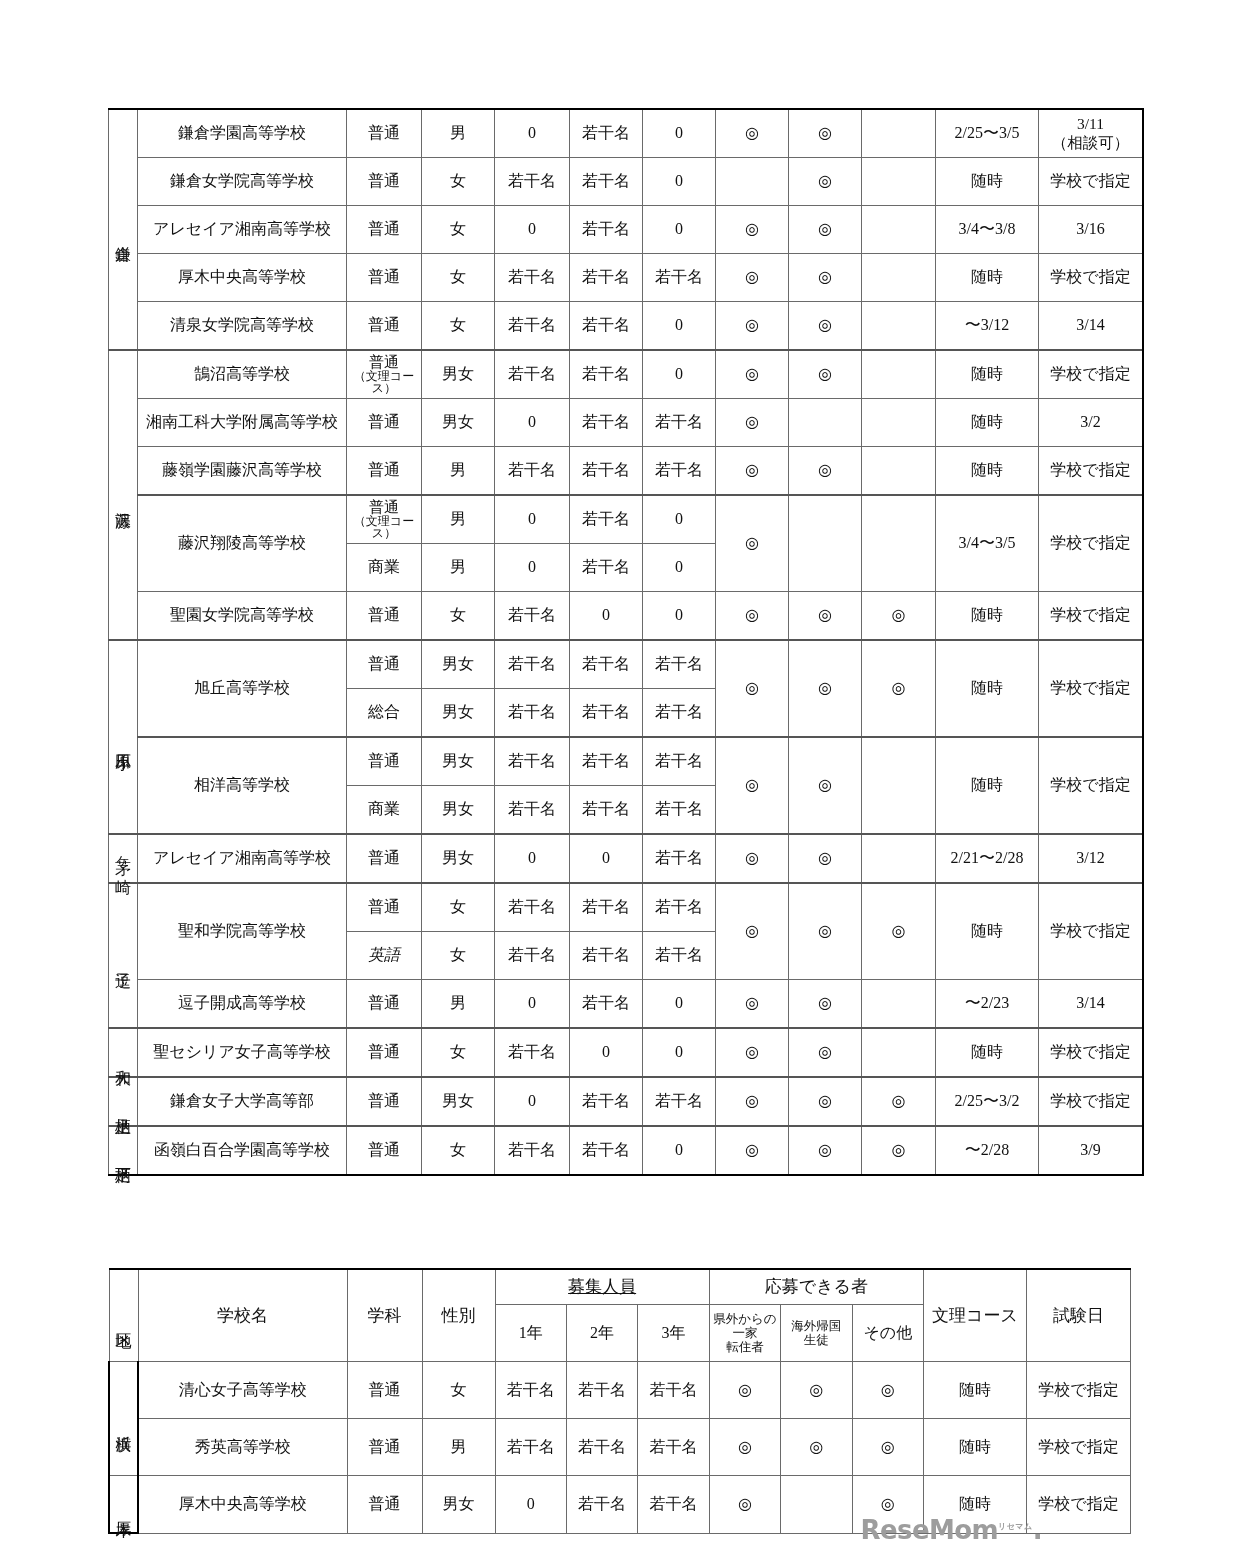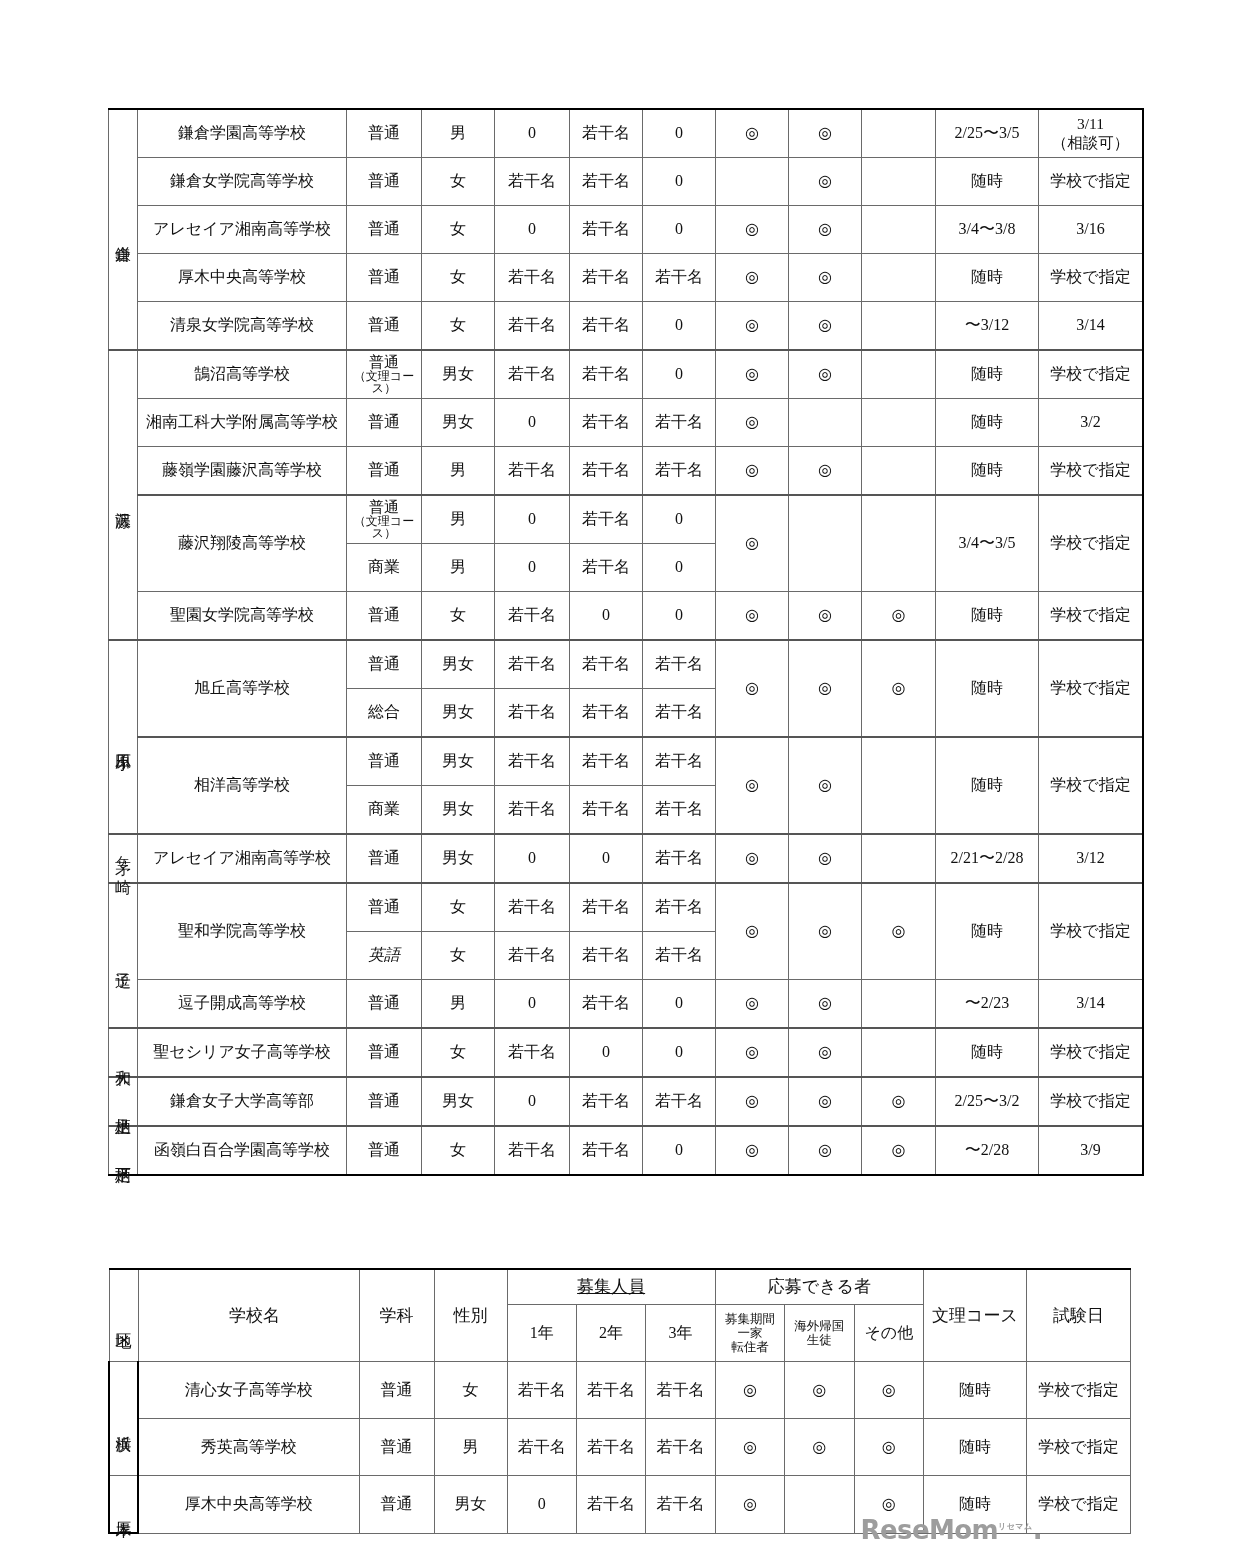--- a/index.html
+++ b/index.html
@@ -437,34 +437,34 @@
     <span class="l2">（3校）</span>
   </div>
 
   <div id="table2-wrap">
     <table id="table2" class="tbl">
       <thead>
         <tr>
           <th rowspan="2" class="region hdr-frame-t outer-l">
             <span class="vlabel">地区</span>
           </th>
-          <th rowspan="2" class="c-school h-main hdr-frame-t" style="text-align:center;padding-left:12px;">学校名</th>
+          <th rowspan="2" class="c-school h-main hdr-frame-t" style="text-align:center;padding-left:0;">学校名</th>
           <th rowspan="2" class="c-course h-main hdr-frame-t">学科</th>
           <th rowspan="2" class="c-gender h-main hdr-frame-t">性別</th>
           <th colspan="3" class="h-main hdr-frame-t" style="height:34px;text-decoration:underline;">募集人員</th>
           <th colspan="3" class="h-main hdr-frame-t" style="height:34px;">応募できる者</th>
           <th rowspan="2" class="c-period h-main hdr-frame-t">文理コース</th>
           <th rowspan="2" class="c-exam h-main hdr-frame-t outer-r">試験日</th>
         </tr>
         <tr>
           <th class="c-y1 h-sub" style="height:56px;">1年</th>
           <th class="c-y2 h-sub">2年</th>
           <th class="c-y3 h-sub">3年</th>
           <th class="c-ken h-small">
-            <span>募集期間</span><br>
+            <span>県外からの</span><br>
             <span>一家</span><br>
             <span>転住者</span>
           </th>
           <th class="c-kai h-small">
             <span>海外帰国</span><br>
             <span>生徒</span>
           </th>
           <th class="c-oth h-sub">その他</th>
         </tr>
       </thead>

